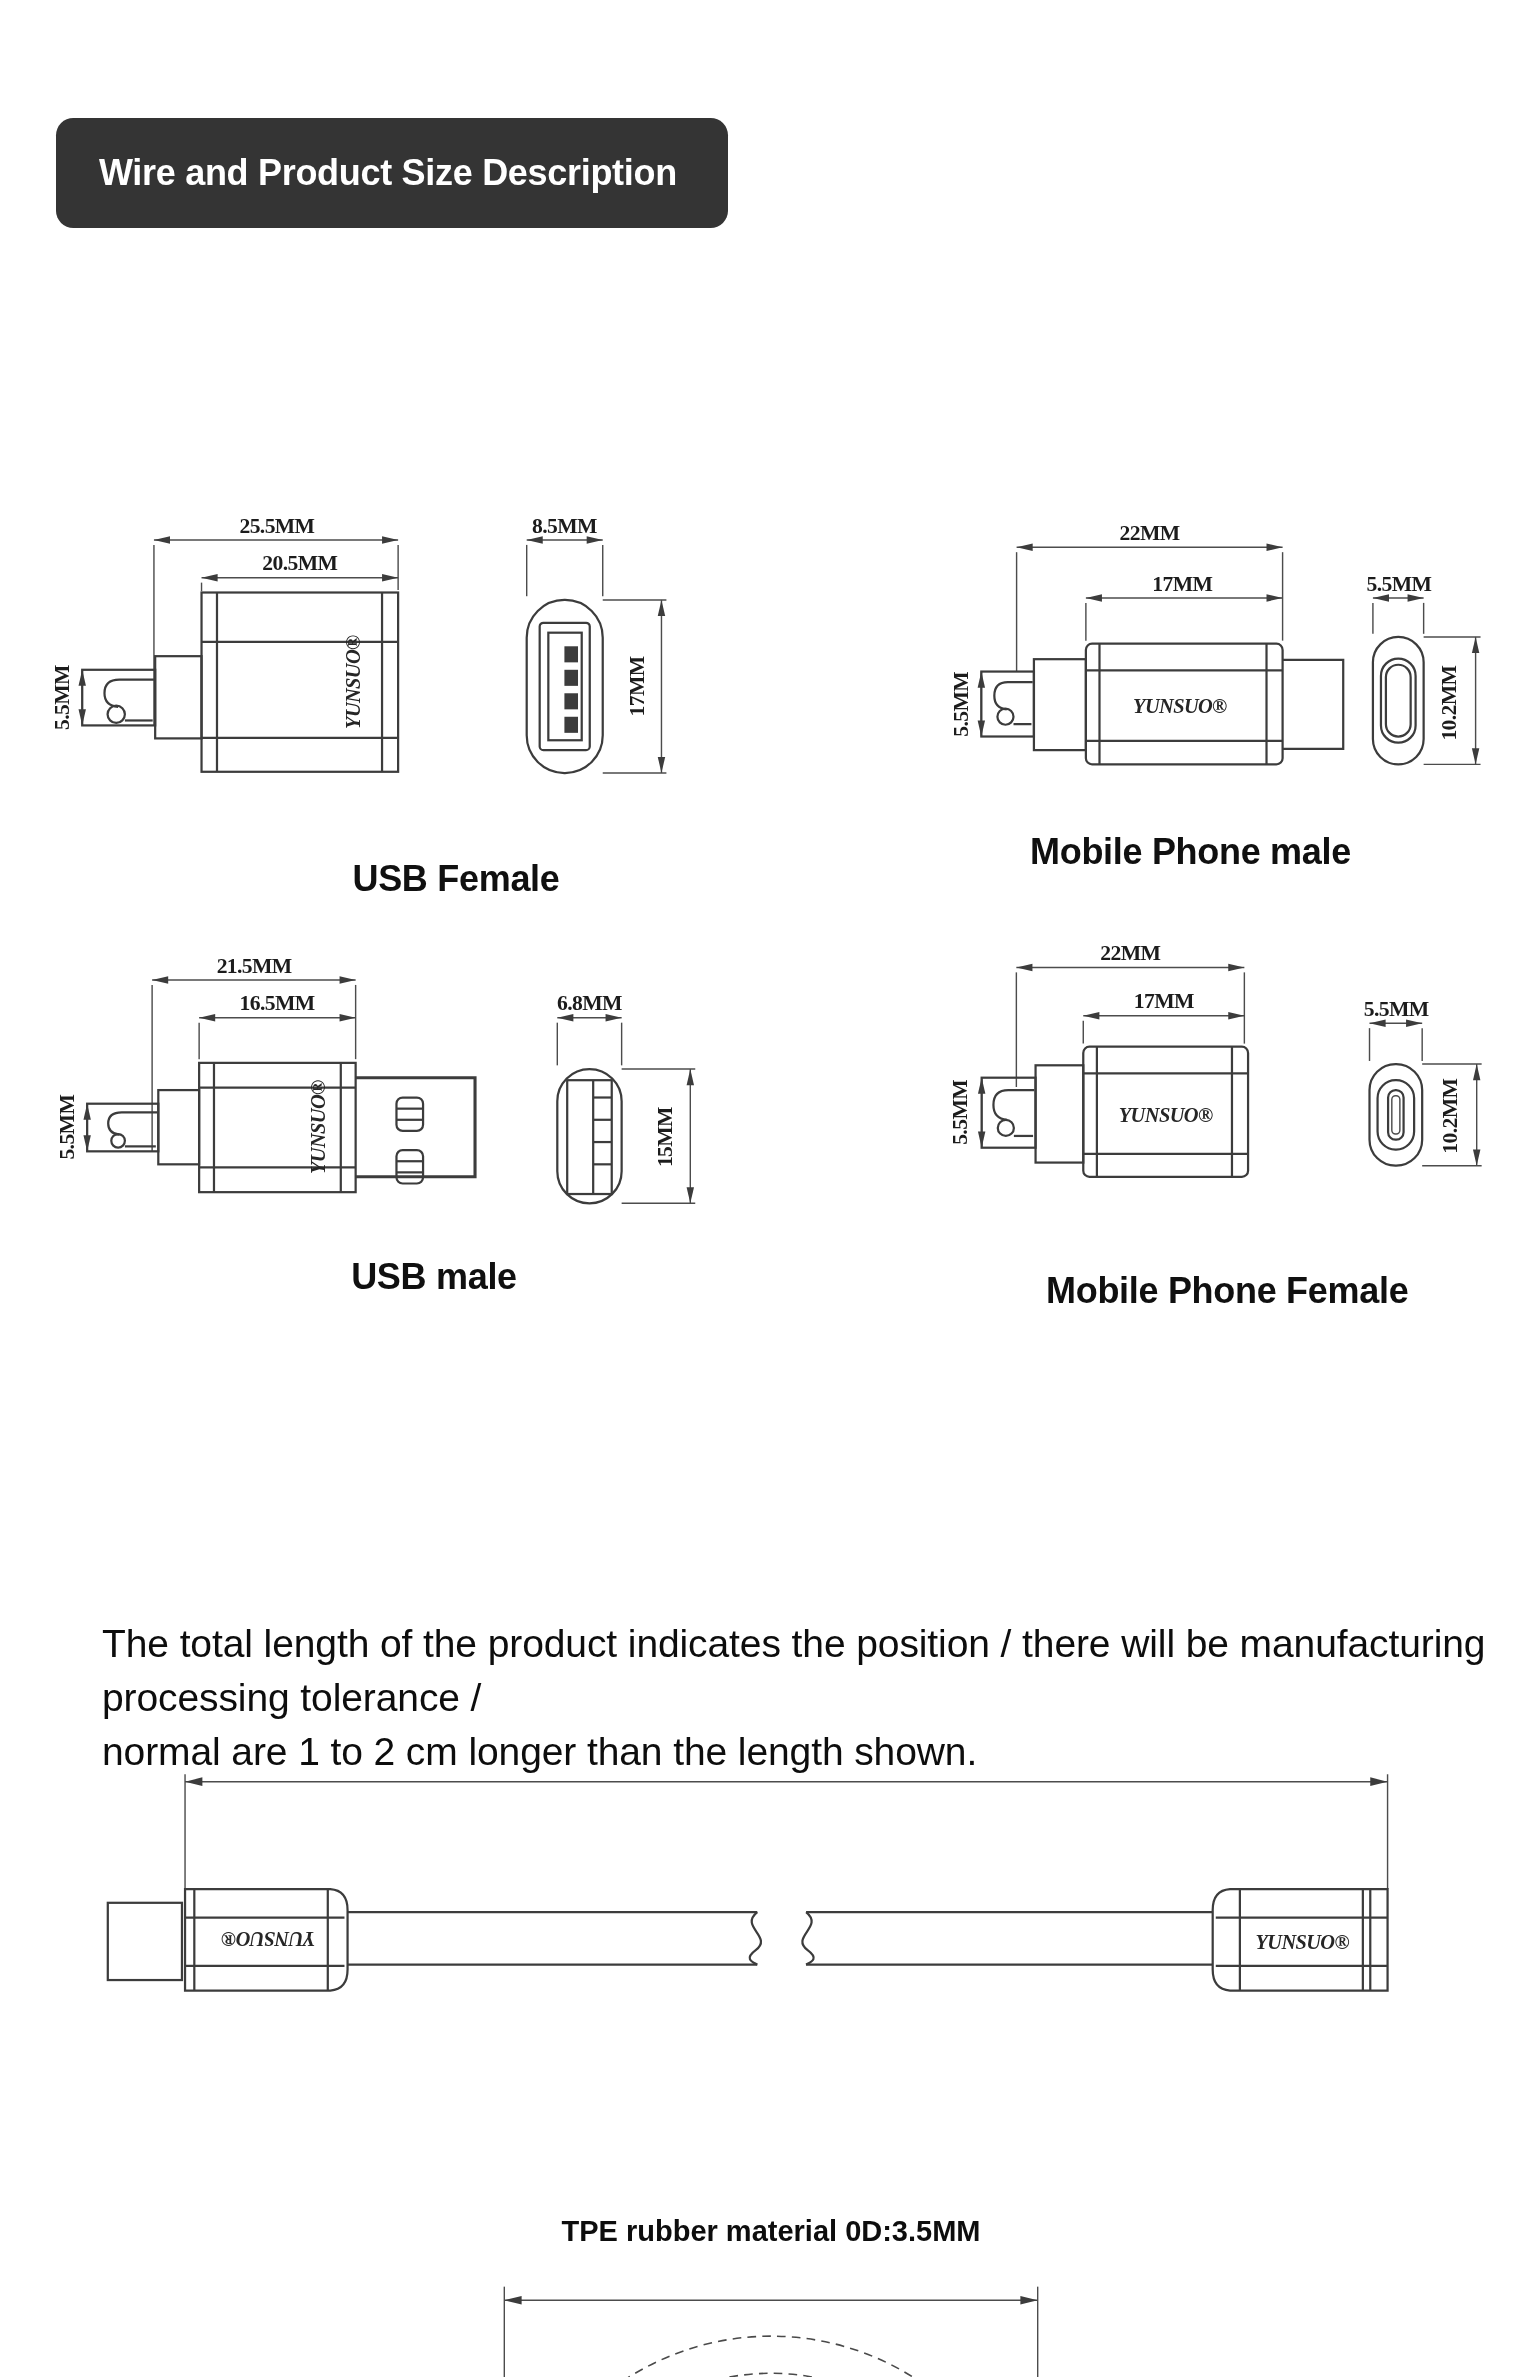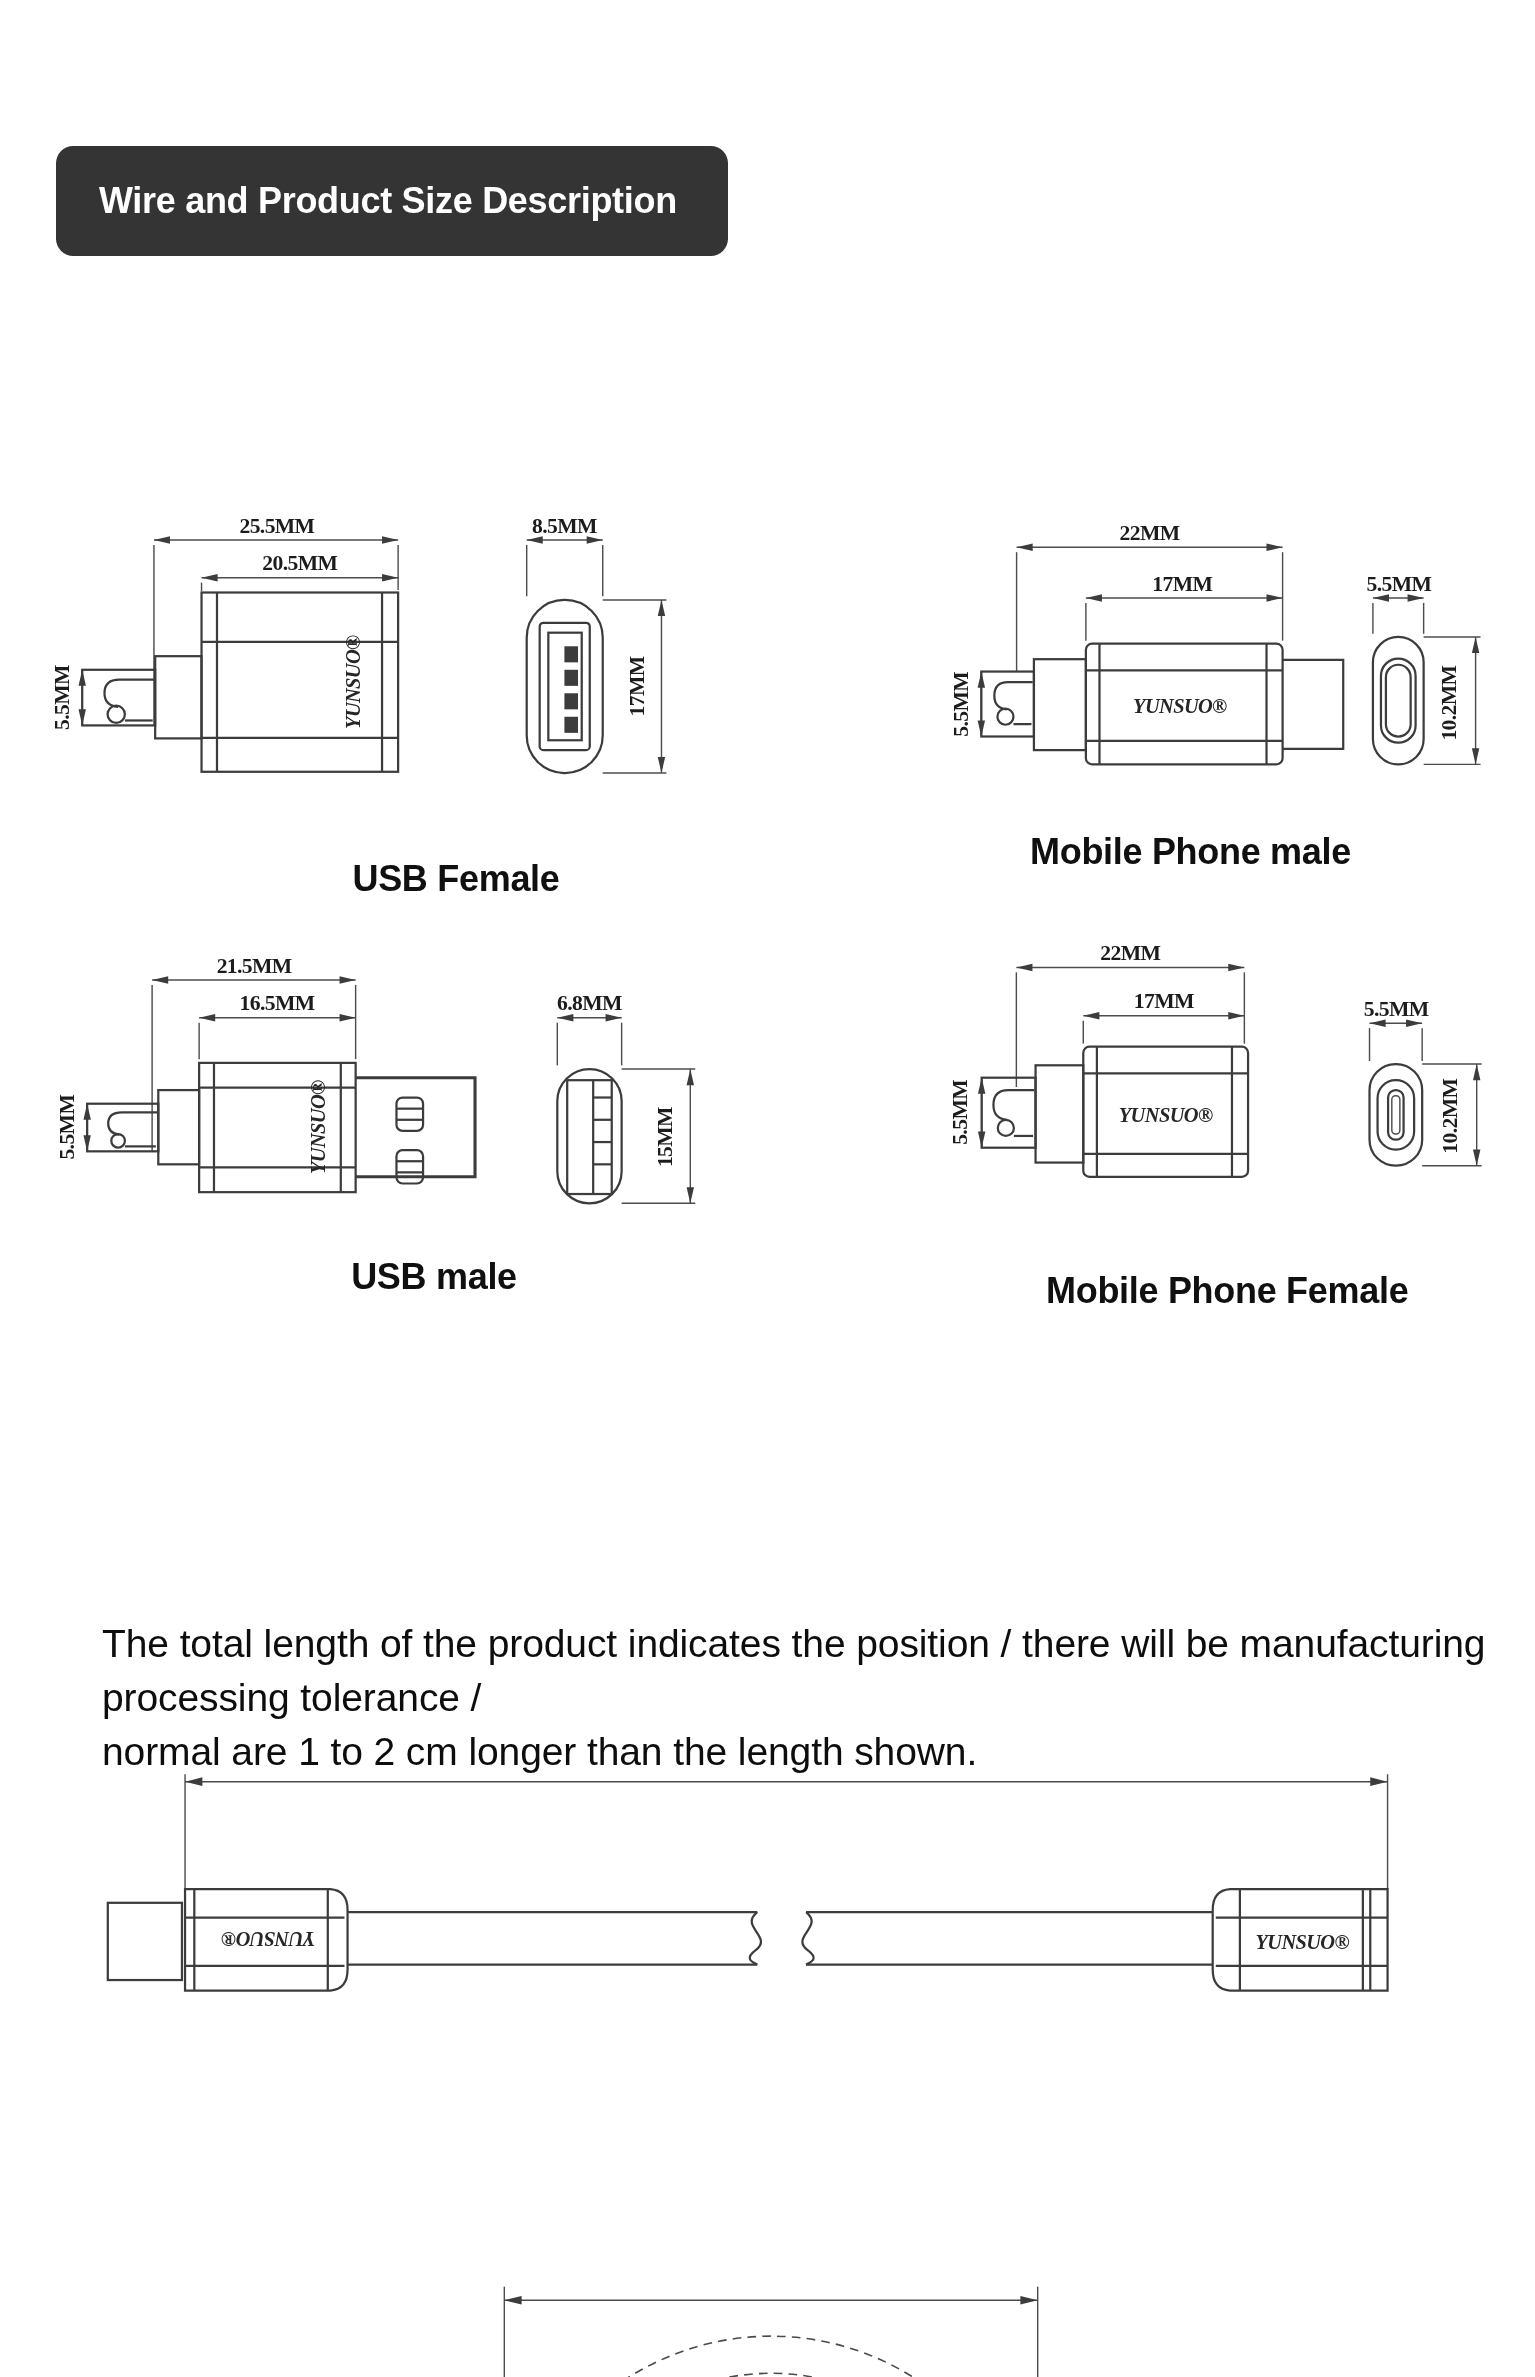--- a/index.html
+++ b/index.html
@@ -1,19 +1,19 @@
 <!DOCTYPE html>
 <html style="font-size:10px"><head>
 <meta charset="utf-8">
 <style>
   html,body{margin:0;padding:0;background:#ffffff;}
   .page{position:relative;width:1535px;height:2377px;background:#ffffff;overflow:hidden;
         font-family:"Liberation Sans",sans-serif;color:#111;}
   .title-banner{position:absolute;left:56px;top:118px;width:672px;height:110px;
-        background:#343434;border-radius:17.3px;display:flex;align-items:center;margin-top:28px;}
+        background:#343434;border-radius:17.3px;display:flex;align-items:center;}
   .title-banner span{color:#fff;font-size:36px;font-weight:600;letter-spacing:-0.3px;padding-left:43px;white-space:nowrap;}
   .diagram{position:absolute;}
   .section-label{position:absolute;width:310px;text-align:center;font-size:36px;font-weight:600;color:#101010;letter-spacing:-0.3px;white-space:nowrap;}
   .note{position:absolute;left:102px;top:1617px;width:1430px;font-size:39px;line-height:54px;color:#0d0d0d;letter-spacing:-0.1px;}
   .material-note{position:absolute;left:483px;top:2215px;width:576px;text-align:center;font-size:29px;font-weight:600;color:#0d0d0d;}
   
   .ln{stroke:#3c3c3c;stroke-width:3.6;fill:none;}
   .lnthick{stroke:#3c3c3c;stroke-width:5;fill:none;}
   .thin{stroke:#4c4c4c;stroke-width:2.3;fill:none;}
   .arr{fill:#3c3c3c;stroke:none;}
@@ -320,20 +320,21 @@
         <line class="ln" x1="1854" y1="201" x2="1854" y2="365"></line>
         <line class="ln" x1="2053" y1="201" x2="2053" y2="365"></line>
         <line class="ln" x1="2065" y1="201" x2="2065" y2="365"></line>
         <line class="ln" x1="1815" y1="247" x2="2093" y2="247"></line>
         <line class="ln" x1="1815" y1="325" x2="2093" y2="325"></line>
         <text class="brand-label" x="1955" y="298">YUNSUO®</text>
       </g>
     </svg>
   </div>
 
+  <div class="material-note">TPE rubber material 0D:3.5MM</div>
 
   <div class="diagram" style="left:483px;top:2278px;">
     <svg width="576" height="99" viewBox="0 0 930 160">
       <g>
         <line class="thin" x1="34" y1="14" x2="34" y2="160"></line>
         <line class="thin" x1="896" y1="14" x2="896" y2="160"></line>
         <line class="thin" x1="34" y1="36" x2="896" y2="36"></line>
         <polygon class="arr" points="34,36 62,29 62,43"></polygon>
         <polygon class="arr" points="896,36 868,29 868,43"></polygon>
       </g>

